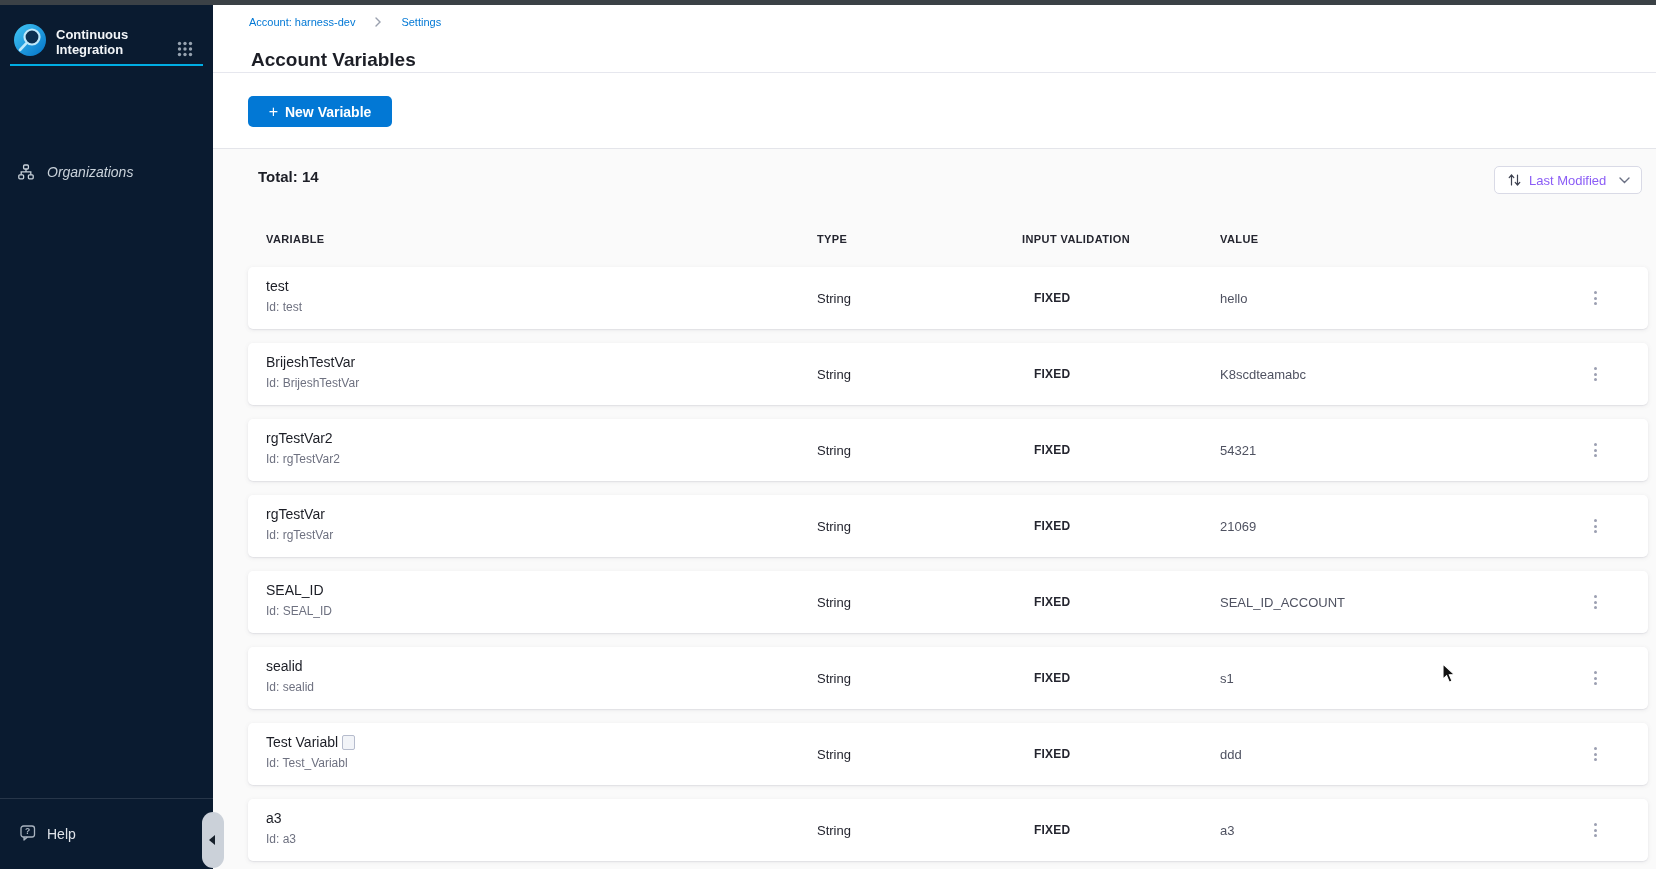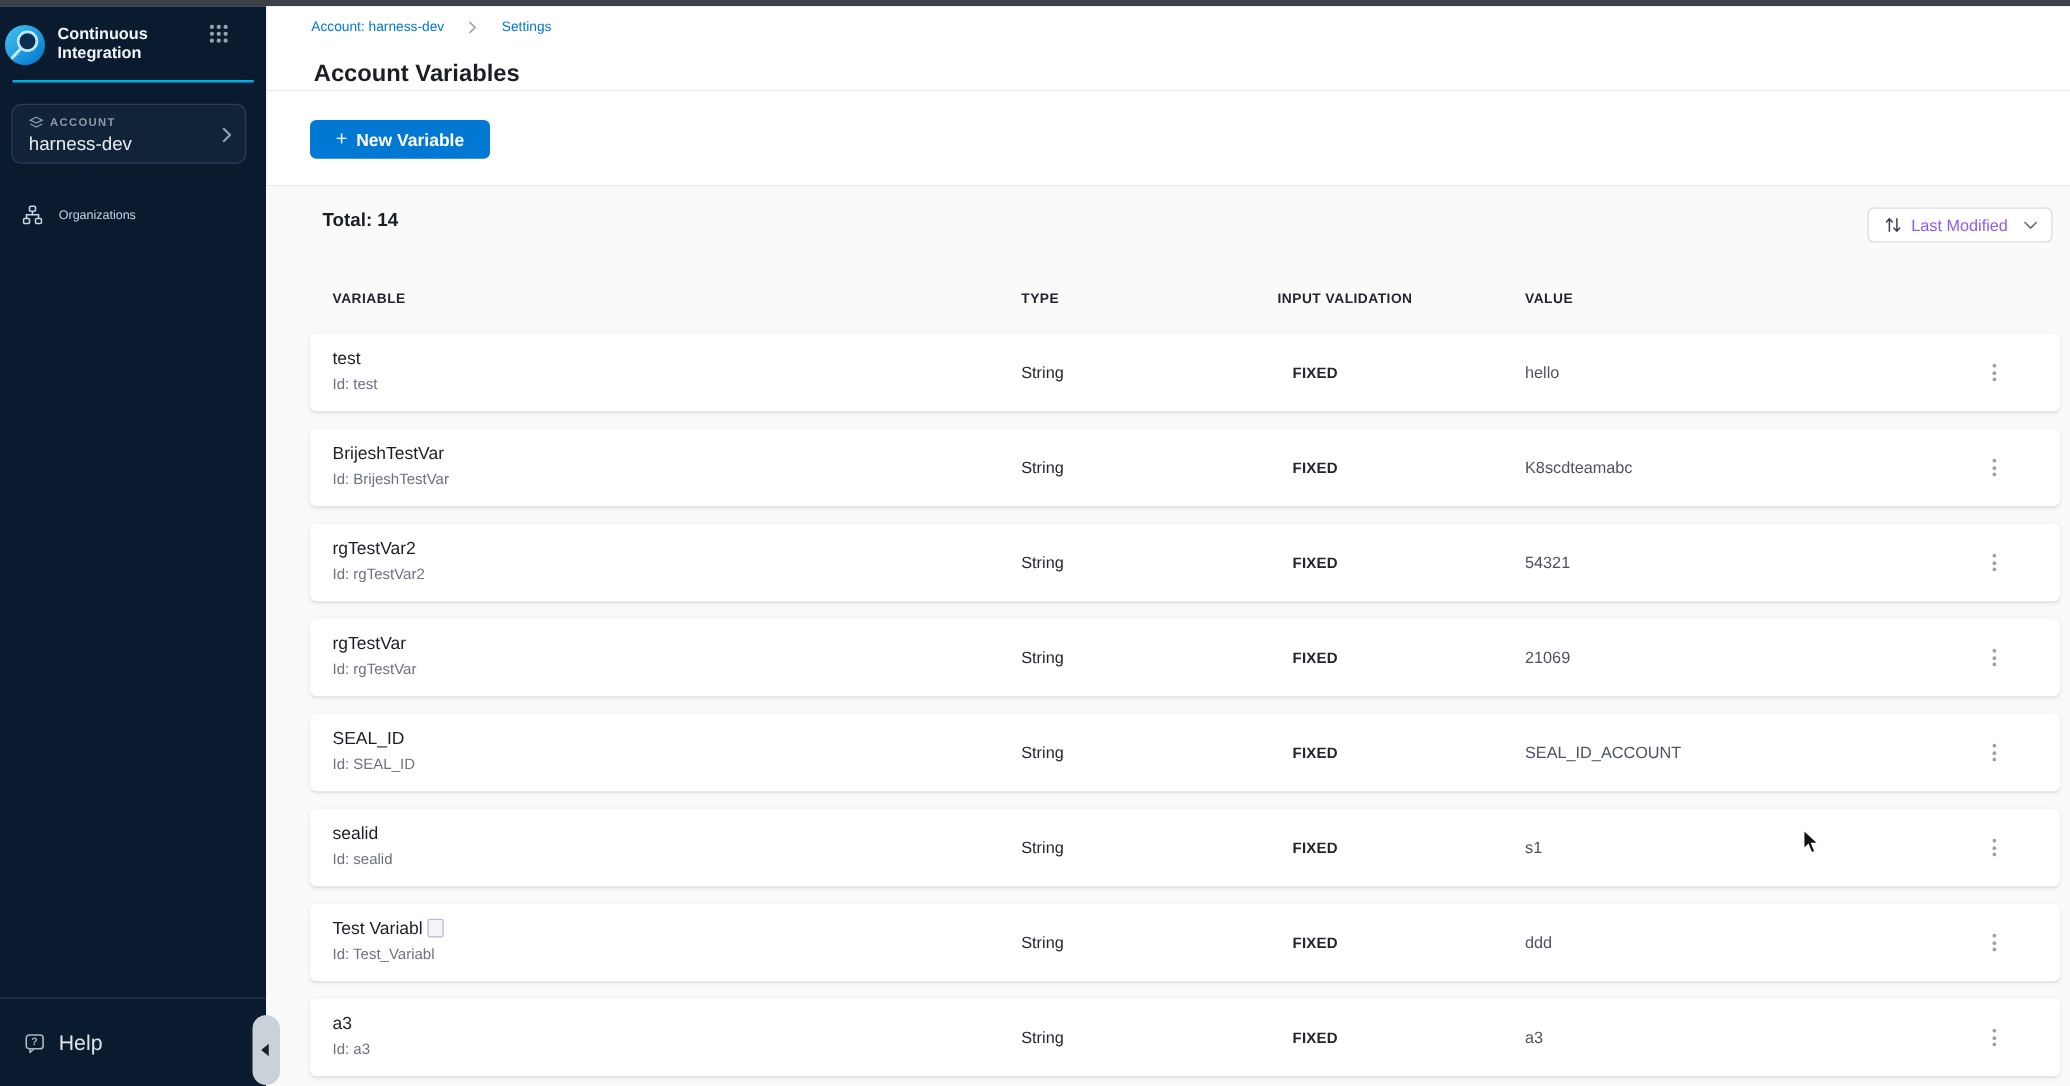--- a/index.html
+++ b/index.html
@@ -6,42 +6,42 @@
   body{
     width:1656px;height:869px;overflow:hidden;position:relative;
     background:#ffffff;font-family:"Liberation Sans",sans-serif;
     -webkit-font-smoothing:antialiased;
   }
   
   .top-strip{position:absolute;left:0;top:0;width:1656px;height:5px;background:#3b4146;}
 
   
   .sidebar{position:absolute;left:0;top:5px;bottom:0;width:213px;background:#0a1b30;}
-  .sb-header{position:absolute;left:3px;top:14px;width:188px;height:38px;display:flex;align-items:flex-start;}
+  .sb-header{position:absolute;left:13px;top:14px;width:188px;height:38px;display:flex;align-items:flex-end;}
   .sb-logo{flex:0 0 34px;height:34px;}
   .sb-title{margin-left:9px;color:#f2f5f8;font-size:13px;font-weight:700;line-height:15px;flex:1;}
   .grid-icon{flex:0 0 16px;height:16px;margin-right:8px;cursor:pointer;}
   .sb-blue-line{position:absolute;left:10px;top:59px;width:193px;height:2px;background:#00ade4;}
   .account-card{position:absolute;left:9px;top:78px;width:186px;height:46px;border:1px solid #2a3e57;
     border-radius:8px;background:#102339;cursor:pointer;}
   .account-label-row{position:absolute;left:13px;top:9px;display:flex;align-items:center;gap:5px;}
   .account-label{color:#8e9aa8;font-size:9px;font-weight:700;letter-spacing:1.1px;}
   .account-name{position:absolute;left:13px;top:23px;color:#e9edf2;font-size:15px;}
   .account-chev{position:absolute;right:11px;top:17px;}
   .nav{position:absolute;left:0;top:147px;width:213px;}
   .nav-item{position:relative;height:40px;display:flex;align-items:center;cursor:pointer;}
   .nav-item .nav-icon{margin-left:18px;width:16px;height:16px;}
-  .nav-item .nav-label{margin-left:13px;font-size:10px;color:#c9d2da;}
+  .nav-item .nav-label{margin-left:13px;font-size:14px;color:#c9d2da;font-style:italic;}
   .nav-item.selected{position:absolute;left:8px;right:10px;top:83px;height:34px;background:#1c3a5c;border-radius:6px;}
   .nav-item.selected .nav-icon{margin-left:10px;}
   .nav-item.selected .nav-label{color:#3dc7f6;font-weight:700;}
   .nav-item.selected .nav-chev{position:absolute;right:12px;top:12px;}
   .sb-divider{position:absolute;left:0;top:793px;width:213px;height:1px;background:rgba(255,255,255,0.12);}
   .help-row{position:absolute;left:20px;top:820px;display:flex;align-items:center;gap:9px;cursor:pointer;}
-  .help-label{color:#dfe3e8;font-size:17px;}
+  .help-label{color:#dfe3e8;font-size:14px;}
   .collapse-handle{position:absolute;left:202px;top:812px;width:22px;height:56px;background:#cbd1d9;
     border-radius:11px;cursor:pointer;z-index:5;}
   .collapse-tri{position:absolute;left:7px;top:23px;width:0;height:0;
     border-top:5px solid transparent;border-bottom:5px solid transparent;border-right:6px solid #17202b;}
 
   
   .main{position:absolute;left:213px;top:5px;right:0;bottom:0;background:#ffffff;}
   .breadcrumb{position:absolute;left:36px;top:11px;font-size:11px;display:flex;align-items:center;gap:20px;}
   .crumb{color:#0278d5;cursor:pointer;text-decoration:none;}
   .crumb-sep{display:flex;align-items:center;}
@@ -121,35 +121,20 @@
           <circle cx="8" cy="8" r="1.7"></circle>
           <circle cx="13.5" cy="8" r="1.7"></circle>
         <circle cx="2.5" cy="13.5" r="1.7"></circle>
           <circle cx="8" cy="13.5" r="1.7"></circle>
           <circle cx="13.5" cy="13.5" r="1.7"></circle>
       </svg>
     </span>
   </div>
   <div class="sb-blue-line"></div>
 
-  <div class="account-card">
-    <div class="account-label-row">
-      <svg width="12" height="10" viewBox="0 0 12 10">
-        <path d="M6 0.8 L10.8 3.1 L6 5.4 L1.2 3.1 Z" fill="none" stroke="#8e9aa8" stroke-width="1"></path>
-        <path d="M1.2 6.2 L6 8.7 L10.8 6.2" fill="none" stroke="#8e9aa8" stroke-width="1"></path>
-      </svg>
-      <span class="account-label">ACCOUNT</span>
-    </div>
-    <div class="account-name">harness-dev</div>
-    <span class="account-chev">
-      <svg width="7" height="12" viewBox="0 0 7 12">
-          <path d="M1 1 L6 6 L1 11" fill="none" stroke="#9aa4b2" stroke-width="1.6" stroke-linecap="round"></path>
-        </svg>
-    </span>
-  </div>
 
   <div class="nav">
     <div class="nav-item">
       <span class="nav-icon">
         <svg width="16" height="16" viewBox="0 0 16 16" fill="none" stroke="#c9d2da" stroke-width="1.3">
           <rect x="5.6" y="1" width="4.8" height="4" rx="1"></rect>
           <path d="M8 5 V7.8 M3.2 10.8 V7.8 H12.8 V10.8"></path>
           <rect x="0.8" y="10.8" width="4.8" height="4" rx="1"></rect>
           <rect x="10.4" y="10.8" width="4.8" height="4" rx="1"></rect>
         </svg>

